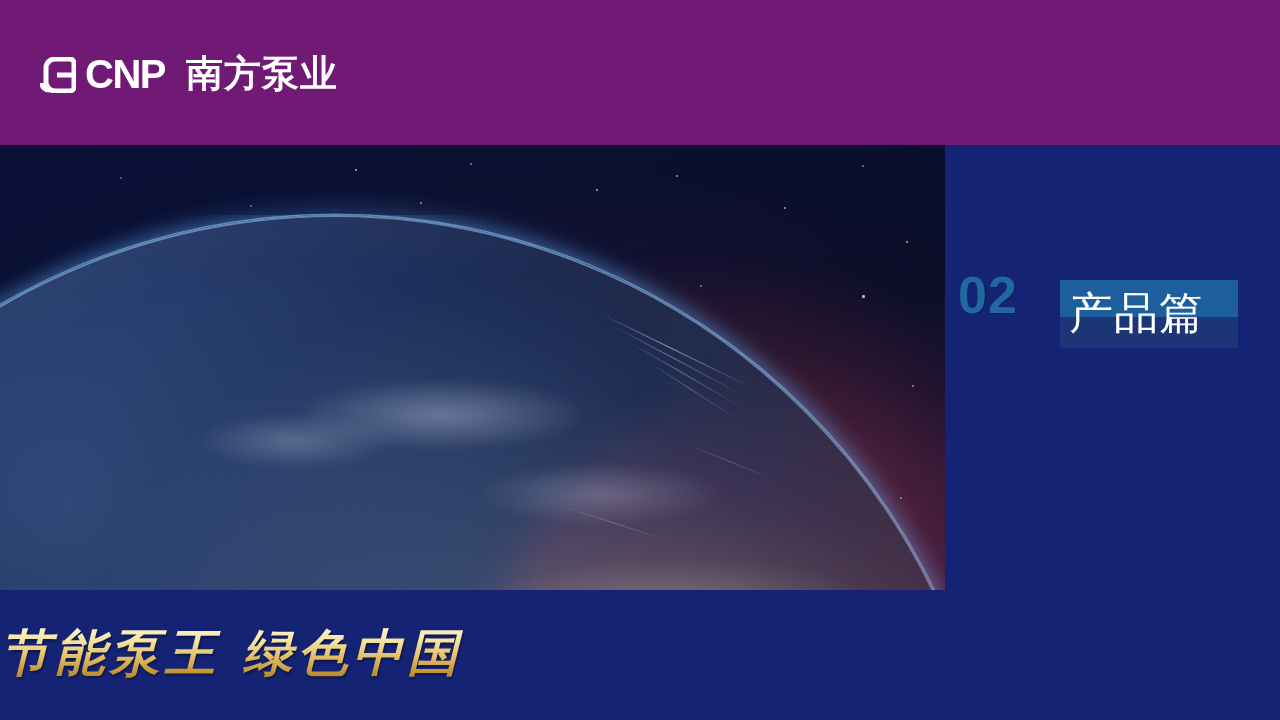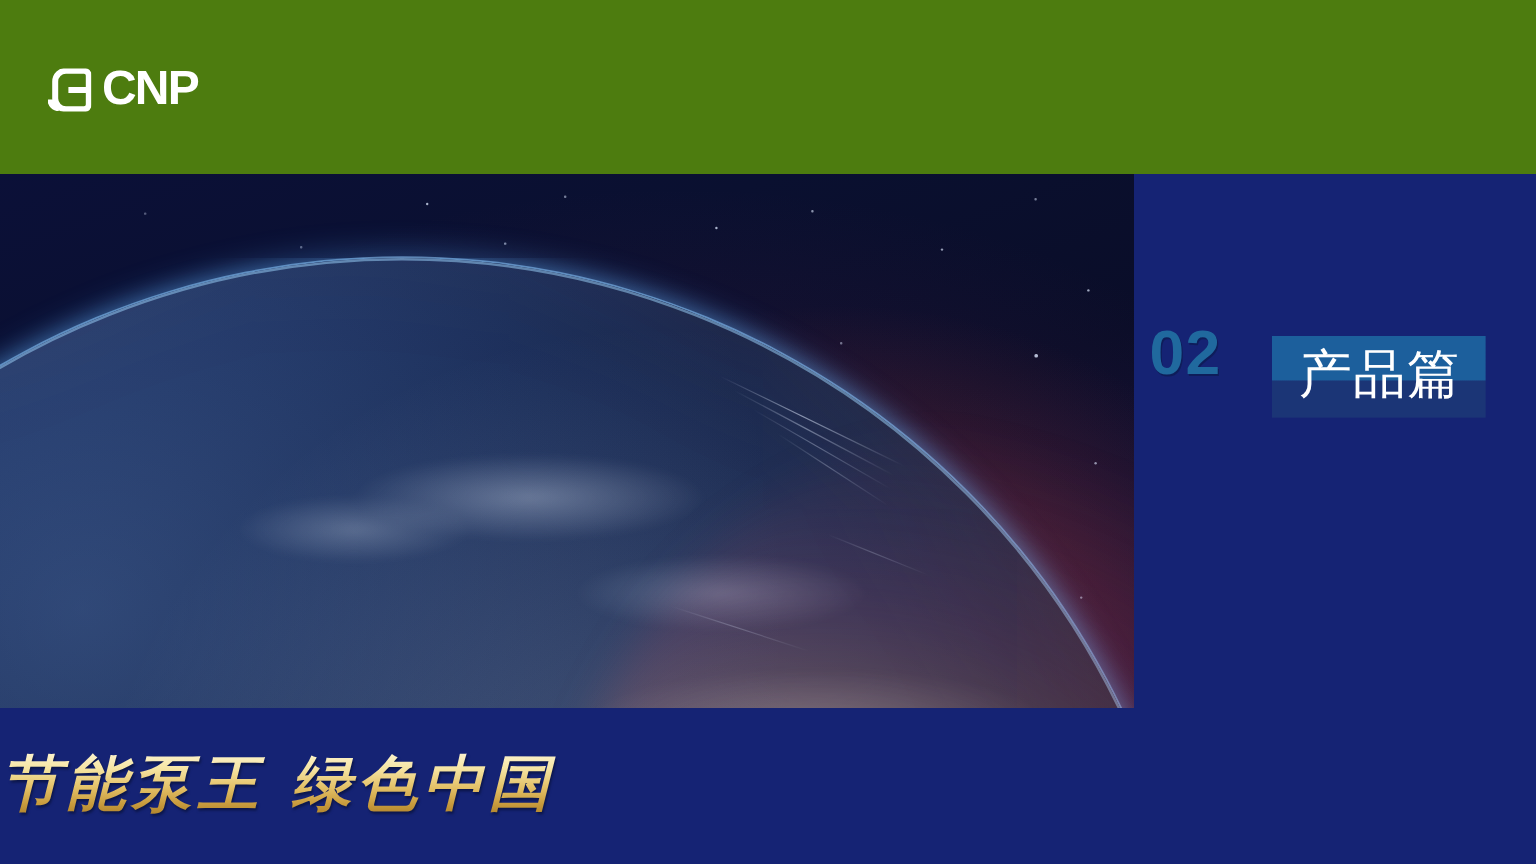--- a/index.html
+++ b/index.html
@@ -12,21 +12,21 @@
   .slide {
     position:relative;
     width:1280px; height:720px;
     background:#152374;
   }
 
   
   .header {
     position:absolute; left:0; top:0;
     width:1280px; height:145px;
-    background:#4d7c0f;
+    background:#701a75;
   }
   .logo-lockup {
     position:absolute; left:40px; top:52px;
     display:flex; align-items:center; gap:9px;
     height:46px;
   }
   .logo-mark {
     width:36px; height:36px;
     position:relative; flex:0 0 auto;
   }
@@ -159,21 +159,21 @@
   }
   .section-title {
     position:absolute;
     left:124px; top:137px;
     width:162px;
     color:#ffffff;
     font-size:44px;
     font-weight:normal;
     letter-spacing:1px;
     line-height:62px;
-    text-align:center;
+    text-align:left;
     font-family:"DejaVu Sans", sans-serif;
     white-space:nowrap;
   }
 
   
   .footer {
     position:absolute;
     left:0; top:590px;
     width:1280px; height:130px;
   }
@@ -205,20 +205,21 @@
   <div class="header">
     <div class="logo-lockup">
       <span class="logo-mark">
         <svg width="36" height="36" viewBox="0 0 36 36" aria-hidden="true">
           <path d="M6 11 A9 9 0 0 1 15 2 L30 2 A4 4 0 0 1 34 6 L34 30 A4 4 0 0 1 30 34 L15 34 A9 9 0 0 1 6 25 Z" fill="none" stroke="#ffffff" stroke-width="5"></path>
           <rect x="17" y="15.5" width="15" height="5" fill="#ffffff"></rect>
           <path d="M2 26 A7 7 0 0 0 9 33" fill="none" stroke="#ffffff" stroke-width="5" stroke-linecap="butt"></path>
         </svg>
       </span>
       <span class="logo-cnp">CNP</span>
+      <span class="logo-cn">南方泵业</span>
     </div>
   </div>
 
   <div class="media-panel">
     <div class="space-bg"></div>
 
     <div class="stars">
       <span class="star" style="left:355px;top:24px;width:2px;height:2px;"></span>
       <span class="star" style="left:420px;top:57px;width:1.5px;height:1.5px;opacity:.55;"></span>
       <span class="star" style="left:470px;top:18px;width:1.5px;height:1.5px;opacity:.5;"></span>

